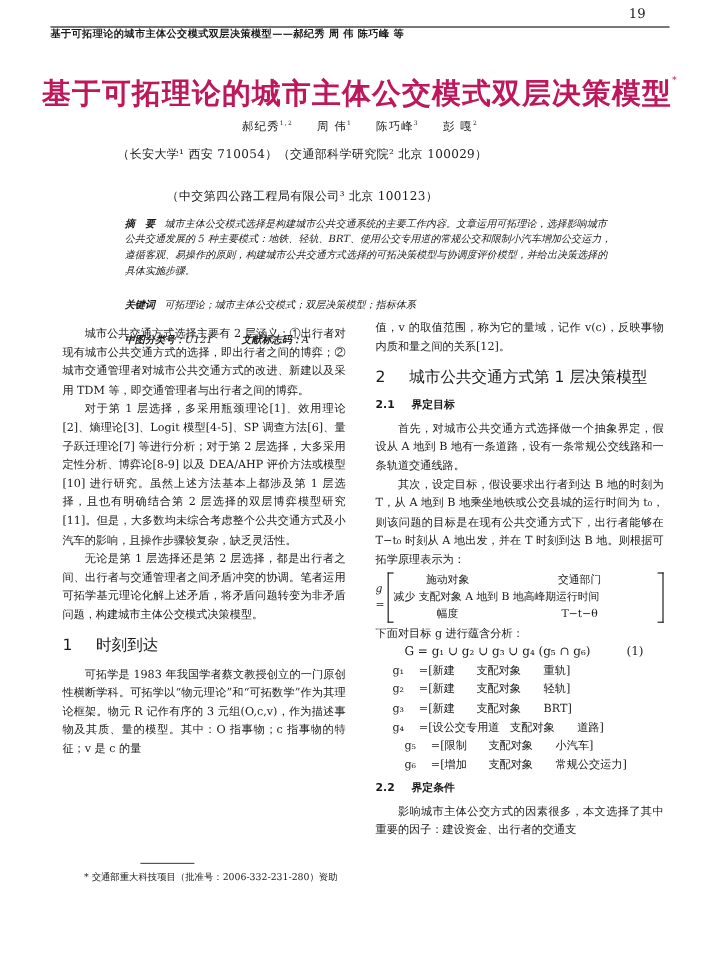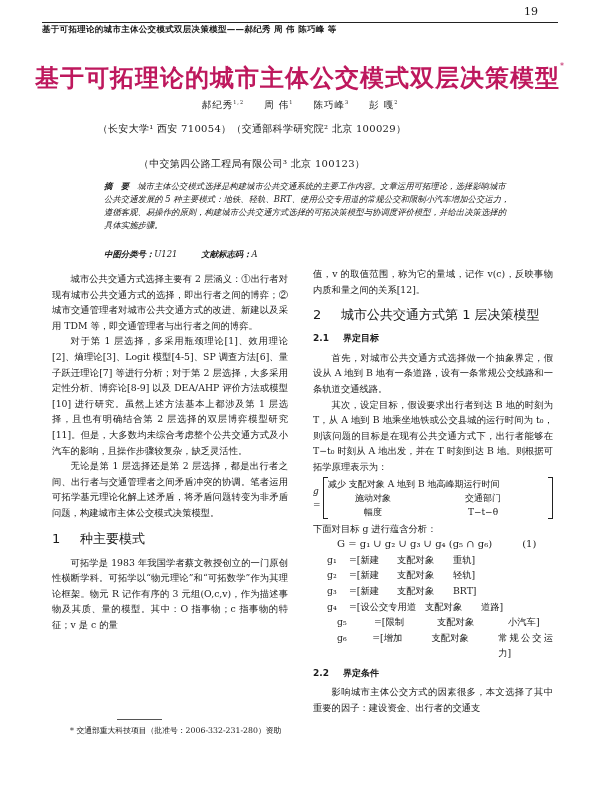--- a/index.html
+++ b/index.html
@@ -75,21 +75,21 @@
     .matrix .c1 { width: 90px; text-align: center; }
     .matrix .c2 { width: 130px; text-align: center; }
     .matrix .row.first .c1 { text-align: left; width: 220px; }
     .formula { margin-left: 24px; font-size: 10px; }
     .formula .eqno { margin-left: 30px; }
     .glist { margin: 0; padding: 0; list-style: none; }
     .glist li { display: flex; font-size: 9.3px; line-height: 15.6px; margin-left: 14px; }
     .glist .gname { width: 22px; }
     .glist .f1 { width: 48px; }
     .glist .f2 { width: 56px; }
-    .glist li.indented { margin-left: 24px; gap: 15px; }
+    .glist li.indented { margin-left: 24px; }
     .footnote-rule {
       position: absolute; left: 117px; top: 719px; width: 45px; border-top: 1px solid #555;
     }
     .footnotes {
       position: absolute; left: 70px; top: 724px; width: 220px;
       font-size: 7.8px; line-height: 14px;
     }
     .footnotes p { margin: 0; }
     .footnotes .fn2 { padding-left: 0; text-indent: -8px; margin-left: 8px; }
   </style>
@@ -110,54 +110,55 @@
   <span><span style="margin:0">周  伟</span><sup>1</sup></span>
   <span><span style="margin:0">陈巧峰</span><sup>3</sup></span>
   <span><span style="margin:0">彭  嘎</span><sup>2</sup></span>
 </div>
 
 <div class="affil" style="top:122px;">（长安大学¹  西安 710054）（交通部科学研究院²  北京 100029）</div>
 <div class="affil" style="top:141px;margin-top:16px;">（中交第四公路工程局有限公司³  北京 100123）</div>
 
 <div class="abstract">
   <p><span class="label">摘　要</span><span>城市主体公交模式选择是构建城市公共交通系统的主要工作内容。文章运用可拓理论，选择影响城市公共交通发展的 5 种主要模式：地铁、轻轨、BRT、使用公交专用道的常规公交和限制小汽车增加公交运力，遵循客观、易操作的原则，构建城市公共交通方式选择的可拓决策模型与协调度评价模型，并给出决策选择的具体实施步骤。</span></p>
+  <p><span class="label">关键词</span><span>可拓理论；城市主体公交模式；双层决策模型；指标体系</span></p>
   <p><span class="label" style="margin-right:0">中图分类号：</span><span>U121</span><span style="display:inline-block;width:24px"></span><span class="label" style="margin-right:0">文献标志码：</span><span>A</span></p>
 </div>
 
 <div class="col col-left">
   <p>城市公共交通方式选择主要有 2 层涵义：①出行者对现有城市公共交通方式的选择，即出行者之间的博弈；②城市交通管理者对城市公共交通方式的改进、新建以及采用 TDM 等，即交通管理者与出行者之间的博弈。</p>
   <p>对于第 1 层选择，多采用瓶颈理论[1]、效用理论[2]、熵理论[3]、Logit 模型[4-5]、SP 调查方法[6]、量子跃迁理论[7] 等进行分析；对于第 2 层选择，大多采用定性分析、博弈论[8-9] 以及 DEA/AHP 评价方法或模型[10] 进行研究。虽然上述方法基本上都涉及第 1 层选择，且也有明确结合第 2 层选择的双层博弈模型研究[11]。但是，大多数均未综合考虑整个公共交通方式及小汽车的影响，且操作步骤较复杂，缺乏灵活性。</p>
   <p>无论是第 1 层选择还是第 2 层选择，都是出行者之间、出行者与交通管理者之间矛盾冲突的协调。笔者运用可拓学基元理论化解上述矛盾，将矛盾问题转变为非矛盾问题，构建城市主体公交模式决策模型。</p>
   <div class="sec-head">
     <span class="num">1</span>
-    <span>种主要模式</span>
+    <span>时刻到达</span>
   </div>
   <p>可拓学是 1983 年我国学者蔡文教授创立的一门原创性横断学科。可拓学以“物元理论”和“可拓数学”作为其理论框架。物元 R 记作有序的 3 元组(O,c,v)，作为描述事物及其质、量的模型。其中：O 指事物；c 指事物的特征；v 是 c 的量</p>
 </div>
 
 <div class="col col-right">
   <p class="noindent">值，v 的取值范围，称为它的量域，记作 v(c)，反映事物内质和量之间的关系[12]。</p>
   <div class="sec-head">
     <span class="num">2</span>
     <span>城市公共交通方式第 1 层决策模型</span>
   </div>
   <div class="sub-head">
     <span class="num">2.1</span><span>界定目标</span>
   </div>
   <p>首先，对城市公共交通方式选择做一个抽象界定，假设从 A 地到 B 地有一条道路，设有一条常规公交线路和一条轨道交通线路。</p>
   <p>其次，设定目标，假设要求出行者到达 B 地的时刻为 T，从 A 地到 B 地乘坐地铁或公交县城的运行时间为 t₀，则该问题的目标是在现有公共交通方式下，出行者能够在 T−t₀ 时刻从 A 地出发，并在 T 时刻到达 B 地。则根据可拓学原理表示为：</p>
   <div class="matrix">
     <span class="lhs">g =</span>
     <div class="brk">
-      <div class="row first">
-        <span class="c1">减少  支配对象  A 地到 B 地高峰期运行时间</span>
-      </div>
       <div class="row">
         <span class="c1">施动对象</span>
         <span class="c2">交通部门</span>
+      </div>
+      <div class="row first">
+        <span class="c1">减少  支配对象  A 地到 B 地高峰期运行时间</span>
       </div>
       <div class="row">
         <span class="c1">幅度</span>
         <span class="c2">T−t−θ</span>
       </div>
     </div>
   </div>
   <p class="noindent">下面对目标 g 进行蕴含分析：</p>
   <div class="formula">
     <span>G = g₁ ∪ g₂ ∪ g₃ ∪ g₄ (g₅ ∩ g₆)</span><span class="eqno">(1)</span>

